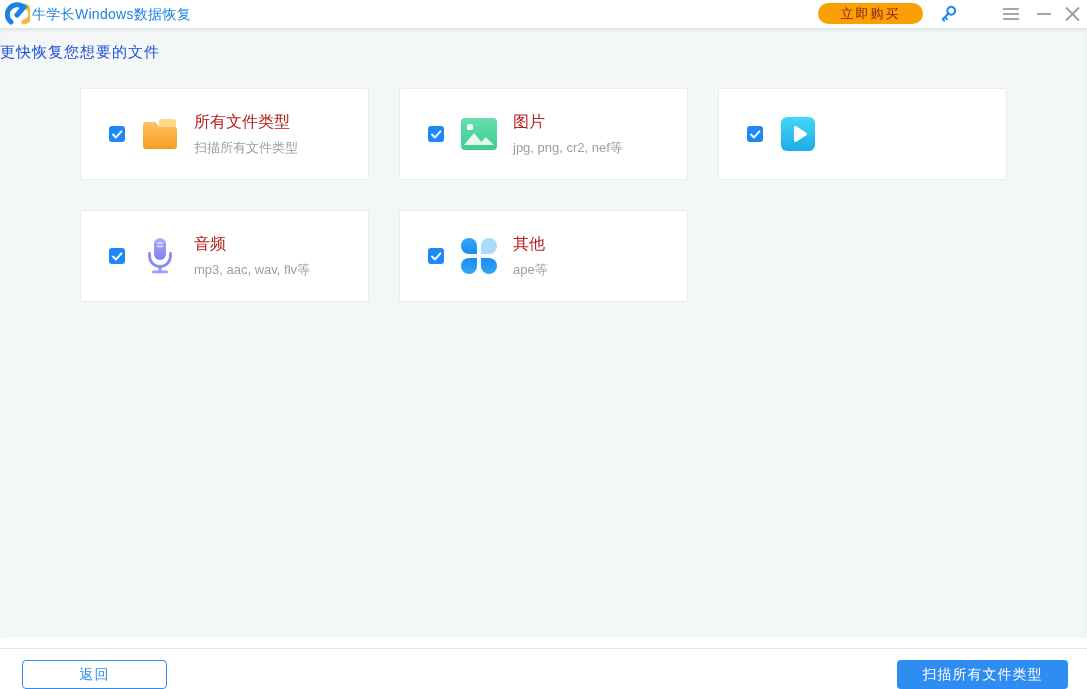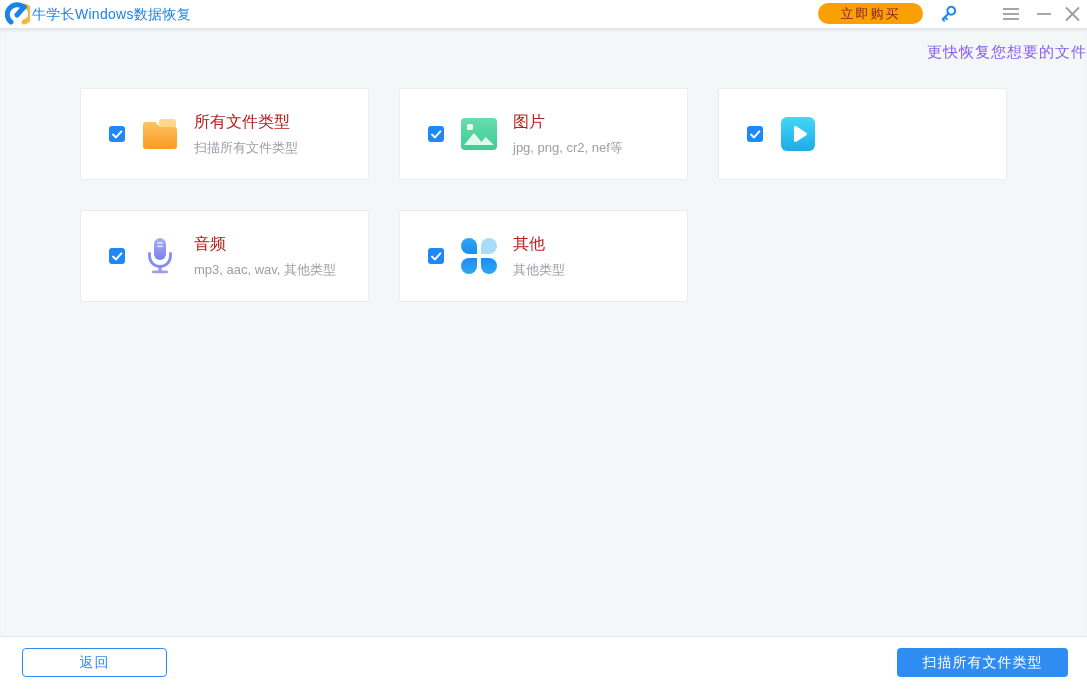--- a/index.html
+++ b/index.html
@@ -20,36 +20,36 @@
     background:none; border:none; cursor:pointer; padding:0; }
   .win-ctrl { position:absolute; top:4px; width:20px; height:20px; background:none;
     border:none; cursor:pointer; padding:0; color:#9c9c9c; }
   .menu-btn { left:1001px; } .min-btn { left:1034px; } .close-btn { left:1062px; }
 
   
   .content { position:absolute; top:28px; left:0; right:0; bottom:51px;
     background:#f3f7f7; box-shadow:inset 0 4px 5px -3px rgba(120,135,140,.25); }
   .heading { margin-top:104px; text-align:center; font-size:25px; font-weight:500;
     color:#333; letter-spacing:1px; }
-  .subheading { margin-top:15px; text-align:right; font-size:15px; color:#8b5cf6;
+  .subheading { margin-top:15px; text-align:left; font-size:15px; color:#1d4ed8;
     letter-spacing:1px; }
 
   .grid { width:927px; margin:26px auto 0; display:grid;
     grid-template-columns:repeat(3,289px); grid-auto-rows:92px; gap:30px; }
   .card { background:#fff; border:1px solid #eaedef; border-radius:2px;
     display:flex; align-items:center; cursor:pointer; }
   .checkbox { margin-left:28px; width:16px; height:16px; flex:0 0 16px; }
   .checkbox svg { display:block; }
   .type-icon { margin-left:15px; width:40px; height:40px; flex:0 0 40px; }
   .card-text { margin-left:14px; }
   .card-title { font-size:16px; color:#b91c1c; }
   .card-sub { font-size:13px; color:#9aa0a6; margin-top:6px; }
 
   
-  .footer { position:absolute; left:0; right:0; bottom:0; height:53px; background:#fff;
+  .footer { position:absolute; left:0; right:0; bottom:0; height:41px; background:#fff;
     border-top:1px solid #e6e9eb; }
   .back-btn { position:absolute; left:22px; top:11px; width:145px; height:29px;
     background:#fff; border:1px solid #2f8cf0; border-radius:4px; color:#2f8cf0;
     font-size:14px; cursor:pointer; font-family:inherit; letter-spacing:1px; }
   .scan-btn { position:absolute; right:19px; top:11px; width:171px; height:29px;
     background:#2f8cf0; border:none; border-radius:4px; color:#fff; font-size:14px;
     cursor:pointer; font-family:inherit; letter-spacing:1px; }
 </style>
 </head>
 <body>
@@ -194,21 +194,21 @@
             <rect x="14" y="2" width="12" height="22" rx="6" fill="url(#pg)"></rect>
             <rect x="17" y="6" width="6" height="1.8" rx="0.9" fill="#dcdefc"></rect>
             <rect x="17" y="9.4" width="6" height="1.8" rx="0.9" fill="#dcdefc"></rect>
             <path d="M9.5 17.5 v2.5 a10.5 10.5 0 0 0 21 0 v-2.5" fill="none" stroke="#898df3" stroke-width="2.8" stroke-linecap="round"></path>
             <rect x="18.6" y="30" width="2.8" height="5" fill="#898df3"></rect>
             <rect x="12" y="34.5" width="16" height="2.8" rx="1.4" fill="#9a9ef6"></rect>
           </svg>
         </span>
         <div class="card-text">
           <div class="card-title">音频</div>
-          <div class="card-sub">mp3, aac, wav, 其他类型</div>
+          <div class="card-sub">mp3, aac, wav, flv等</div>
         </div>
       </div>
 
       <div class="card">
         <span class="checkbox">
           <svg width="16" height="16" viewBox="0 0 16 16">
             <rect width="16" height="16" rx="3" fill="#1e88f8"></rect>
             <polyline points="4,8.6 7,11.4 12.4,5.4" fill="none" stroke="#fff" stroke-width="2" stroke-linecap="round" stroke-linejoin="round"></polyline>
           </svg>
         </span>
@@ -221,21 +221,21 @@
                 </linearGradient>
               </defs>
             <path transform="translate(2,2)" d="M0 8 a8 8 0 0 1 16 0 v8 h-8 a8 8 0 0 1 -8 -8 z" fill="url(#bg1)"></path>
             <path transform="translate(38,2) scale(-1,1)" d="M0 8 a8 8 0 0 1 16 0 v8 h-8 a8 8 0 0 1 -8 -8 z" fill="#aadcfa"></path>
             <path transform="translate(2,38) scale(1,-1)" d="M0 8 a8 8 0 0 1 16 0 v8 h-8 a8 8 0 0 1 -8 -8 z" fill="url(#bg1)"></path>
             <path transform="translate(38,38) scale(-1,-1)" d="M0 8 a8 8 0 0 1 16 0 v8 h-8 a8 8 0 0 1 -8 -8 z" fill="url(#bg1)"></path>
           </svg>
         </span>
         <div class="card-text">
           <div class="card-title">其他</div>
-          <div class="card-sub">其他类型</div>
+          <div class="card-sub">ape等</div>
         </div>
       </div>
 
     </div>
   </div>
 
   <div class="footer">
     <button class="back-btn">返回</button>
     <button class="scan-btn">扫描所有文件类型</button>
   </div>

